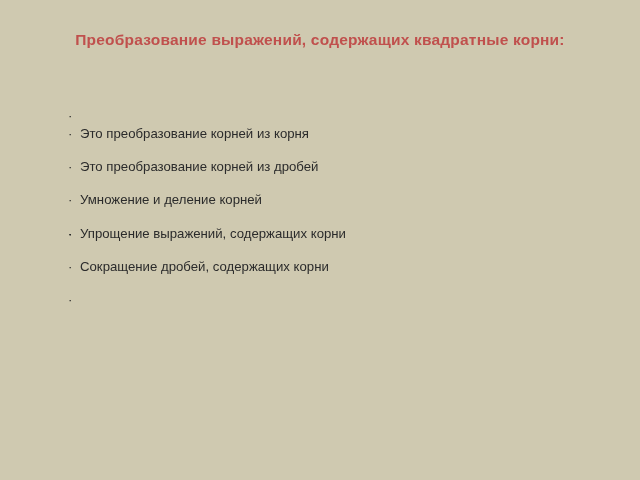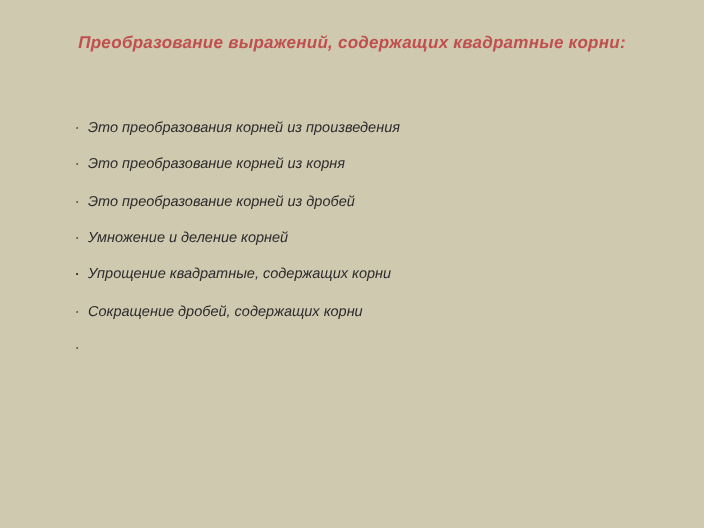--- a/index.html
+++ b/index.html
@@ -11,21 +11,20 @@
     height: 480px;
     background: #cfc9b0;
     font-family: "Liberation Sans", sans-serif;
     overflow: hidden;
   }
   .slide {
     position: relative;
     width: 640px;
     height: 368px;
     box-sizing: border-box;
-    font-style: italic;
   }
   .title {
     position: absolute;
     top: 30px;
     left: 60px;
     width: 520px;
     text-align: center;
     color: #c0504d;
     font-size: 15.5px;
     font-weight: bold;
@@ -62,21 +61,20 @@
 </head>
 <body>
 
 <div class="slide">
 
   <div class="title">Преобразование выражений, содержащих квадратные корни:</div>
 
   <ul class="bullet-list">
     <li class="bullet-item">
       <span class="dot">·</span>
-      <span>Это преобразования корней из произведения</span>
     </li>
     <li class="bullet-item">
       <span class="dot">·</span>
       <span>Это преобразование корней из корня</span>
     </li>
     <li class="bullet-item">
       <span class="dot">·</span>
       <span>Это преобразование корней из дробей</span>
     </li>
     <li class="bullet-item">
@@ -84,21 +82,21 @@
       <span>Умножение и деление корней</span>
     </li>
     <li class="bullet-item">
       <span class="dot">·</span>
     </li>
     <li class="bullet-item">
       <span class="dot">·</span>
     </li>
     <li class="bullet-item">
       <span class="dot">·</span>
-      <span>Упрощение квадратные, содержащих корни</span>
+      <span>Упрощение выражений, содержащих корни</span>
     </li>
     <li class="bullet-item">
       <span class="dot">·</span>
       <span>Сокращение дробей, содержащих корни</span>
     </li>
     <li class="bullet-item">
       <span class="dot">·</span>
     </li>
   </ul>
 

